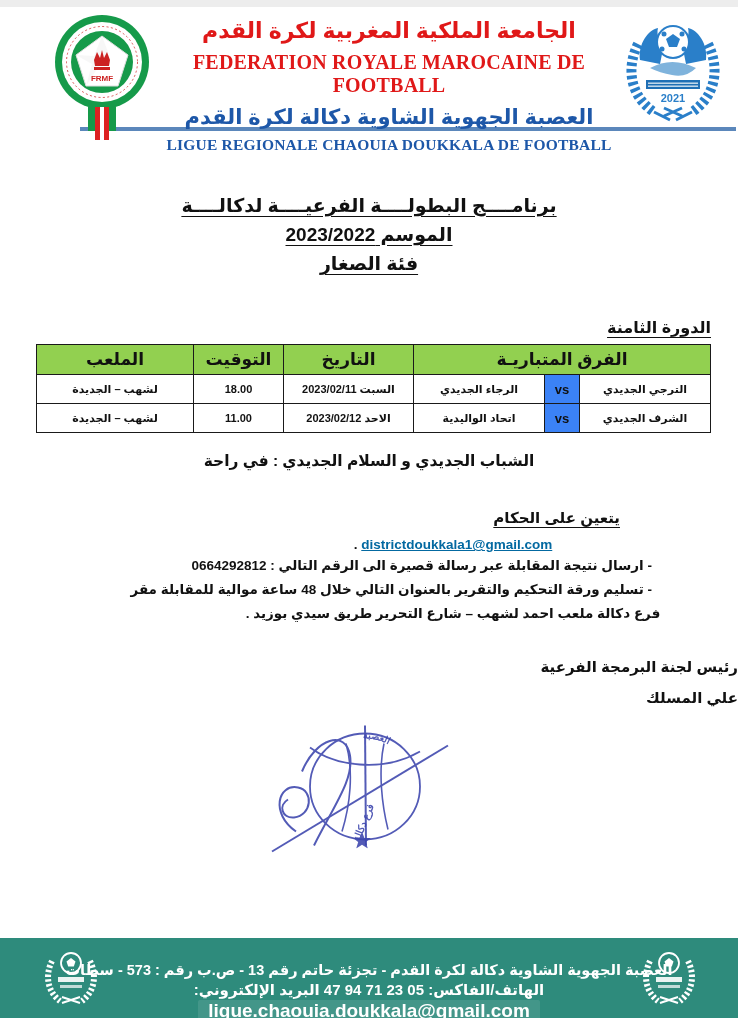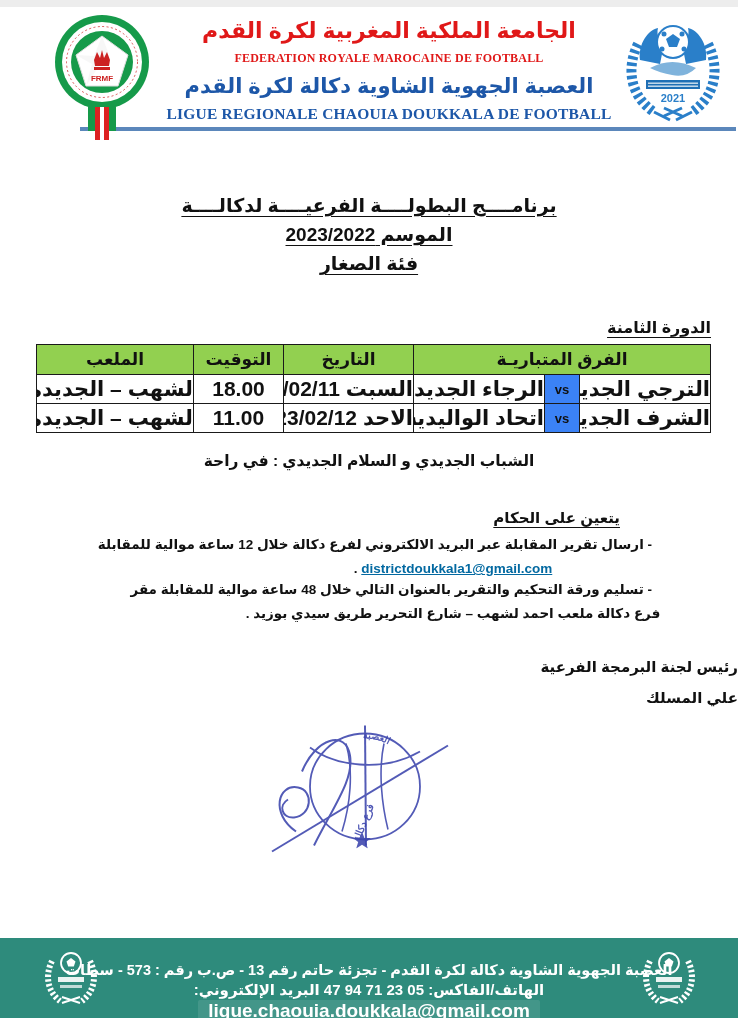--- a/index.html
+++ b/index.html
@@ -10,35 +10,35 @@
   }
   .serif{font-family:"Liberation Serif","DejaVu Serif",serif;}
   .top-strip{position:absolute;top:0;left:0;right:0;height:7px;background:#ededed;}
 
   
   .blue-rule{position:absolute;top:127px;left:80px;right:2px;height:4px;background:#5b87bb;}
   .crest{position:absolute;top:12px;left:50px;width:104px;height:128px;z-index:2;}
   .league-logo{position:absolute;top:16px;left:620px;width:106px;height:108px;}
   .header-titles{position:absolute;top:18px;left:158px;width:462px;text-align:center;z-index:1;}
   .ht-ar1{font-size:22px;color:#e01818;margin:0 0 7px 0;}
-  .ht-fr1{font-size:12px;color:#e01818;margin:0 0 8px 0;letter-spacing:.2px;}
+  .ht-fr1{font-size:20px;color:#e01818;margin:0 0 8px 0;letter-spacing:.2px;}
   .ht-ar2{font-size:21px;color:#1d57a8;margin:0 0 7px 0;}
   .ht-fr2{font-size:15.5px;color:#1d57a8;margin:0;letter-spacing:.2px;}
 
   
   .program{position:absolute;top:196px;left:0;width:738px;text-align:center;font-size:19px;line-height:1;}
   .program div{margin-bottom:10px;}
   .u{text-decoration:underline;text-underline-offset:4px;}
 
   .round-label{position:absolute;top:318px;right:27px;font-size:16px;text-decoration:underline;text-underline-offset:4px;}
 
   
   .sched{position:absolute;top:344px;right:27px;width:674px;border-collapse:collapse;table-layout:fixed;}
   .sched th,.sched td{border:1.4px solid #1a1a1a;text-align:center;vertical-align:middle;
-    font-size:21px;font-weight:700;padding:0;overflow:hidden;white-space:nowrap;}
+    font-size:11px;font-weight:700;padding:0;overflow:hidden;white-space:nowrap;}
   .sched th{background:#92d050;font-size:17px;height:29px;}
   .sched td{height:28px;background:#ffffff;}
   .sched td.vs-cell{background:#3b82f6;font-size:13px;}
 
   
   .rest-note{position:absolute;top:452px;left:0;width:738px;text-align:center;font-size:15.5px;}
 
   .officials{position:absolute;top:506px;right:0;width:738px;font-size:13.5px;line-height:1.55;}
   .officials .heading{display:block;margin:0 118px 6px 0;font-size:15px;}
   .officials .heading span{text-decoration:underline;text-underline-offset:4px;}
@@ -163,24 +163,24 @@
       <td>11.00</td>
       <td>لشهب – الجديدة</td>
     </tr>
   </tbody>
     </table>
 
   <div class="rest-note">الشباب الجديدي و السلام الجديدي  : في راحة</div>
 
   <div class="officials">
     <span class="heading"><span>يتعين على الحكام</span></span>
-    <p>-  ارسال تقرير المقابلة عبر البريد الالكتروني لفرع دكالة خلال 12 ساعة موالية للمقابلة</p>
     <p class="center-ind">
       <a class="email-link">districtdoukkala1@gmail.com</a><span> .</span>
     </p>
+    <p>-  ارسال نتيجة المقابلة عبر رسالة قصيرة الى الرقم التالي : 0664292812</p>
     <p>-  تسليم ورقة التحكيم والتقرير بالعنوان التالي خلال 48 ساعة موالية للمقابلة مقر</p>
     <p class="center-ind">فرع دكالة ملعب احمد لشهب – شارع التحرير طريق سيدي بوزيد .</p>
   </div>
 
   <div class="signature">
     <div>رئيس لجنة البرمجة الفرعية</div>
     <div class="sig-name">علي المسلك</div>
   </div>
 
   <svg class="stamp" viewBox="0 0 236 145">

